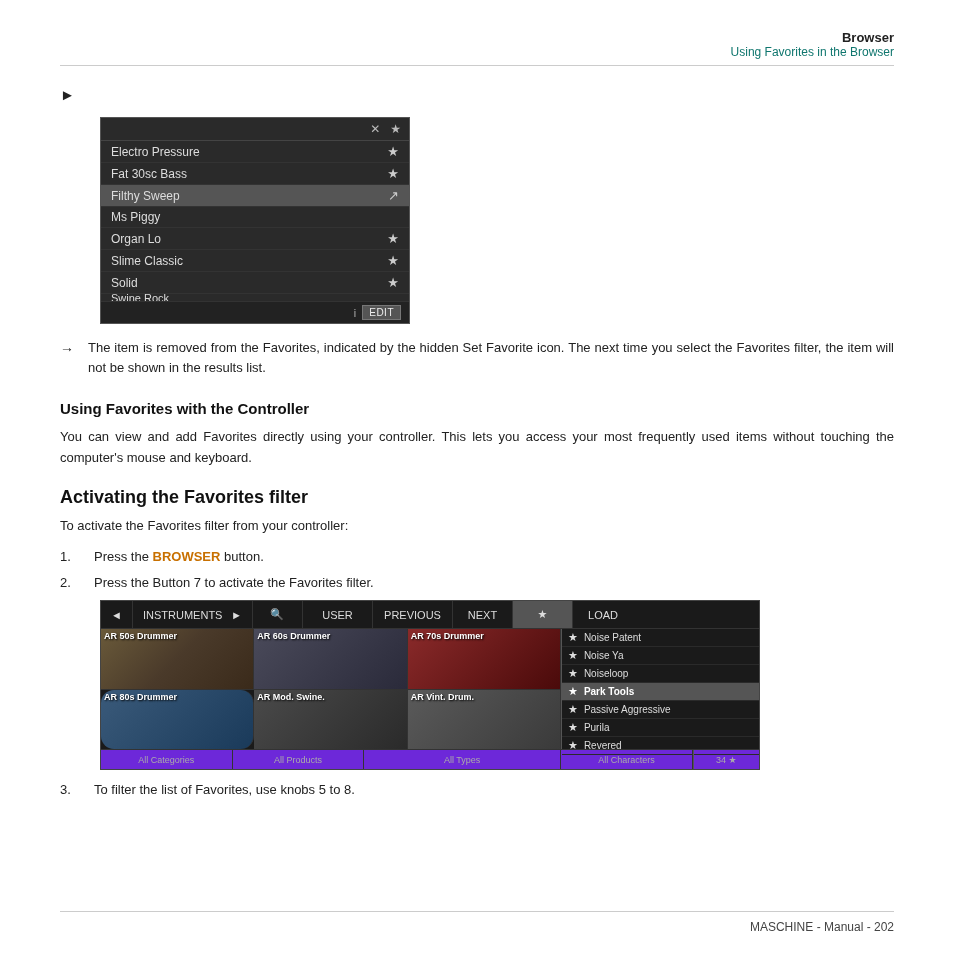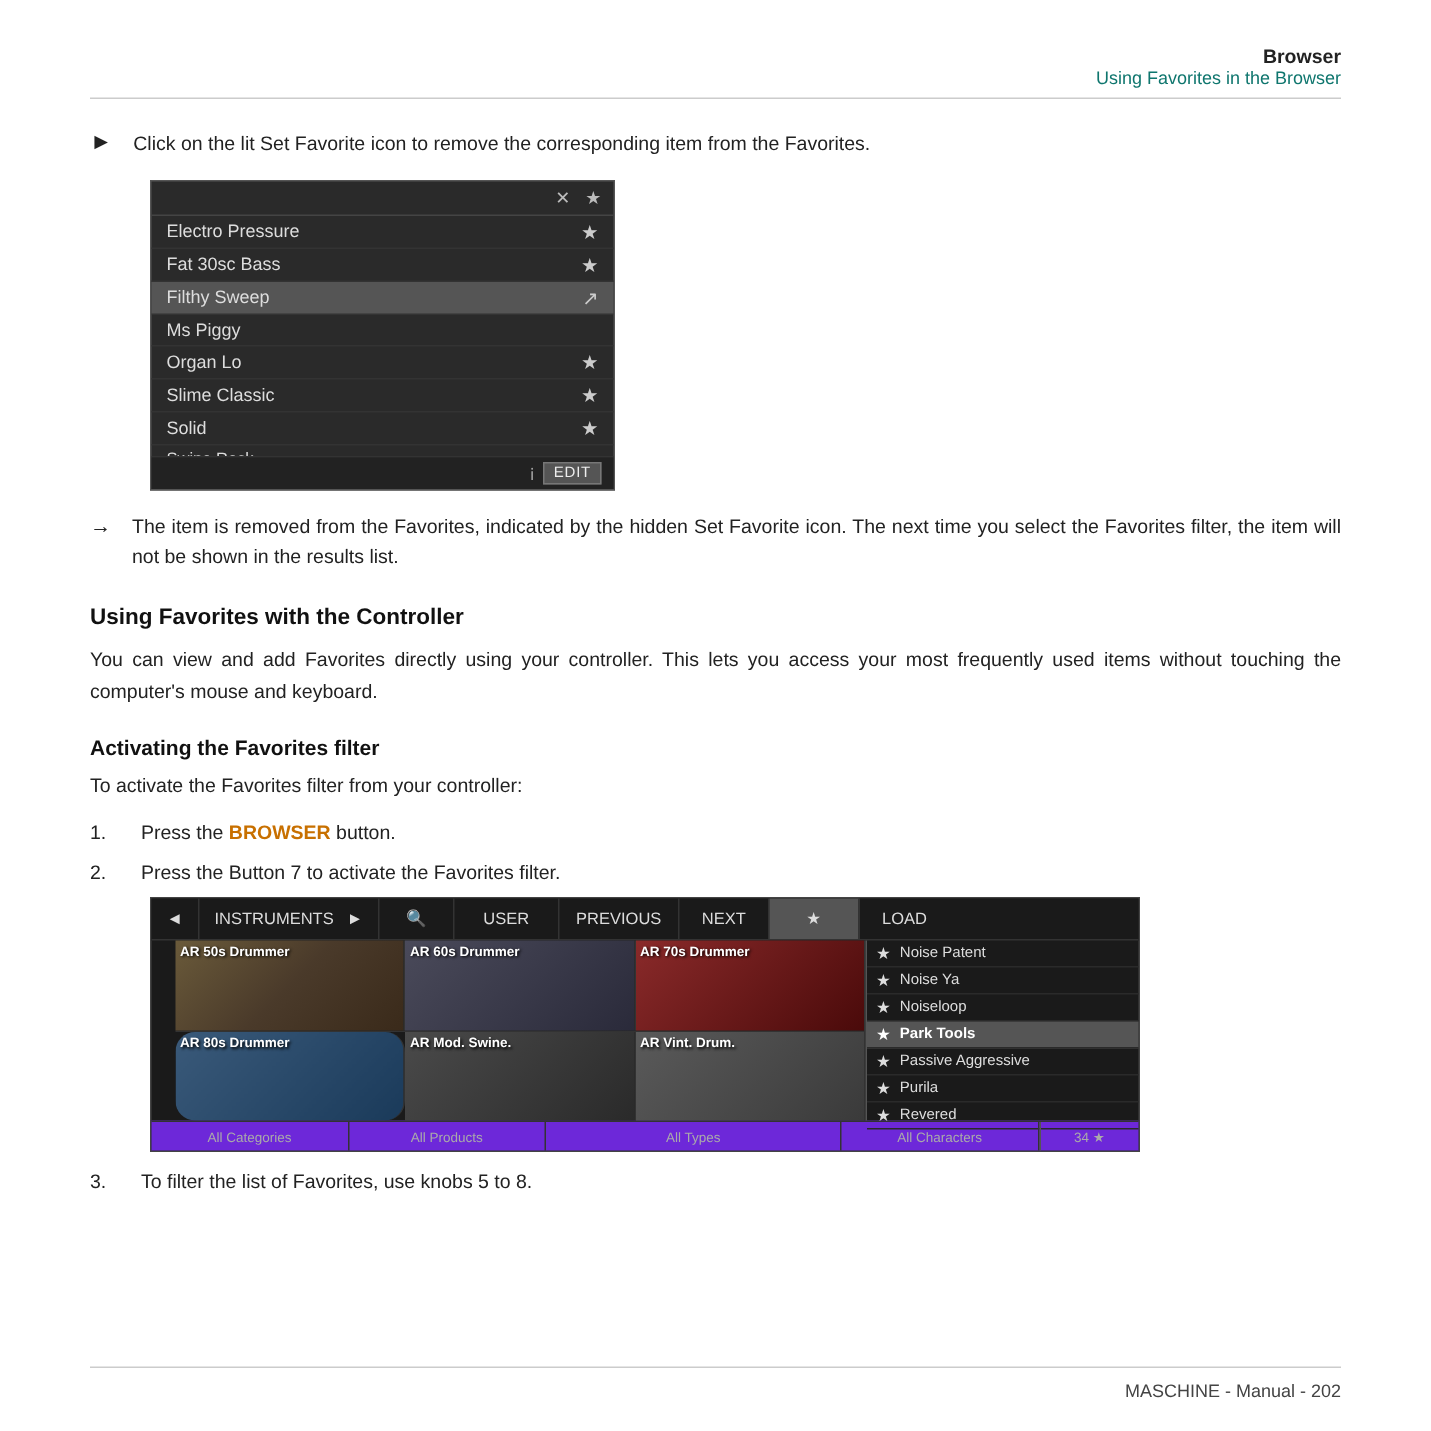--- a/index.html
+++ b/index.html
@@ -90,20 +90,21 @@
       gap: 10px;
       border-bottom: 1px solid #444;
     }
     .fav-header span {
       color: #bbb;
       font-size: 12px;
     }
     .fav-row {
       display: flex;
       justify-content: space-between;
+      align-items: center;
       padding: 3px 10px;
       border-bottom: 1px solid #333;
     }
     .fav-row.highlighted {
       background: #555;
       gap: 10px;
     }
     .fav-row .row-name { font-size: 12px; }
     .fav-row .row-star { color: #ccc; font-size: 13px; }
     .fav-footer {
@@ -136,21 +137,21 @@
     }
 
     .body-text {
       font-size: 13px;
       line-height: 1.6;
       text-align: justify;
       margin-bottom: 10px;
     }
 
     .sub-heading {
-      font-size: 14px;
+      font-size: 18px;
       font-weight: bold;
       margin: 18px 0 8px 0;
       color: #111;
     }
 
     
     .numbered-list {
       margin: 6px 0;
     }
     .numbered-item {
@@ -216,21 +217,20 @@
     }
     .ctrl-btn.load {
       min-width: 60px;
       border-right: none;
     }
 
     
     .ctrl-main {
       display: flex;
       height: 120px;
-      margin-left: 16px;
     }
 
     
     .ctrl-thumbnails {
       display: flex;
       flex-direction: column;
       width: 460px;
       border-right: 1px solid #333;
     }
     .thumb-row {
@@ -330,21 +330,20 @@
 
 <div class="page-container">
 
   <div class="page-header">
     <div class="title">Browser</div>
     <div class="subtitle">Using Favorites in the Browser</div>
   </div>
 
   <div class="arrow-bullet">
     <span class="bullet-arrow">►</span>
-    <span class="bullet-text">Click on the lit Set Favorite icon to remove the corresponding item from the Favorites.</span>
   </div>
 
   <div class="screenshot-box">
     <div class="favorites-panel">
       <div class="fav-header">
         <span>✕</span>
         <span>★</span>
       </div>
 
       <div class="fav-row">

